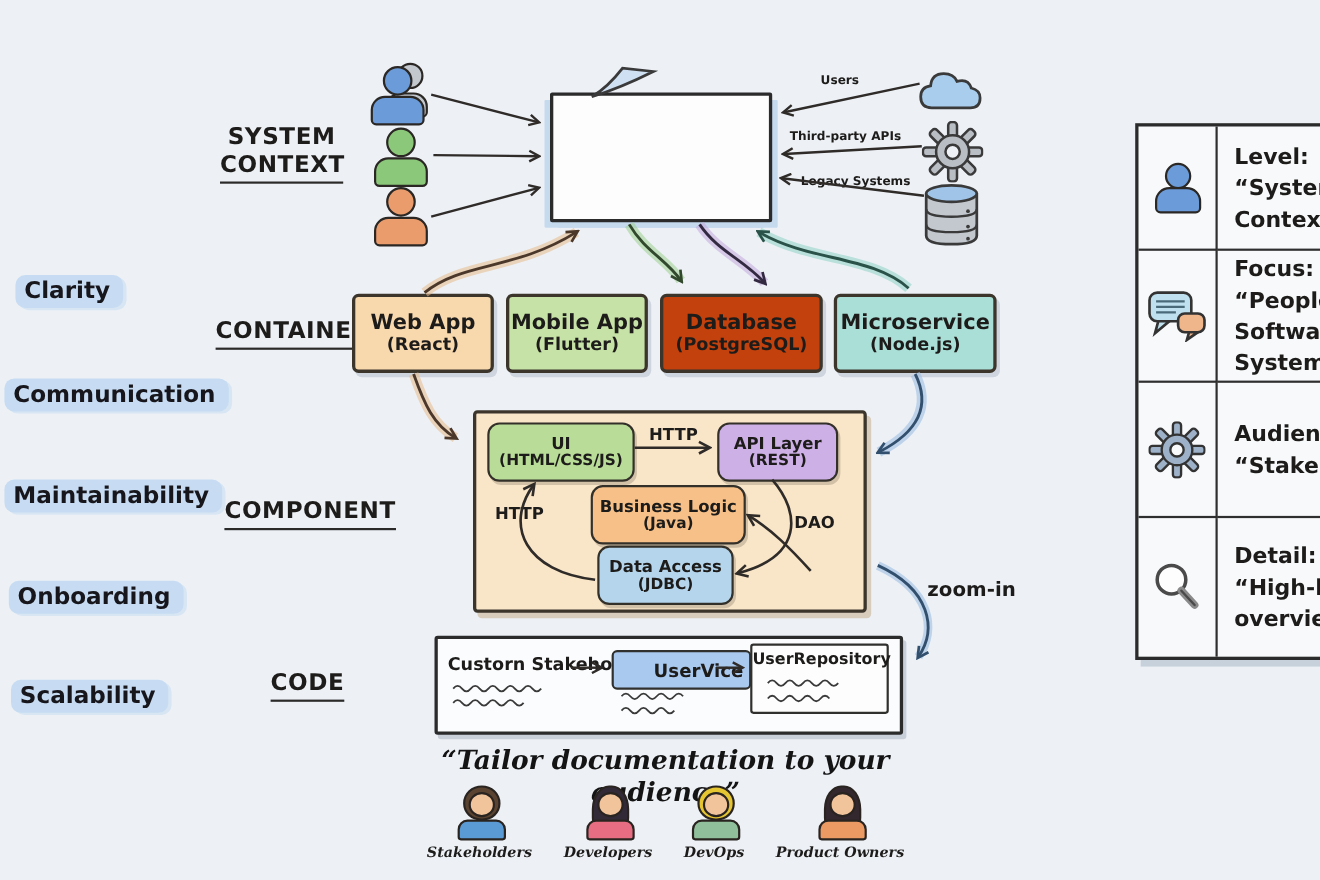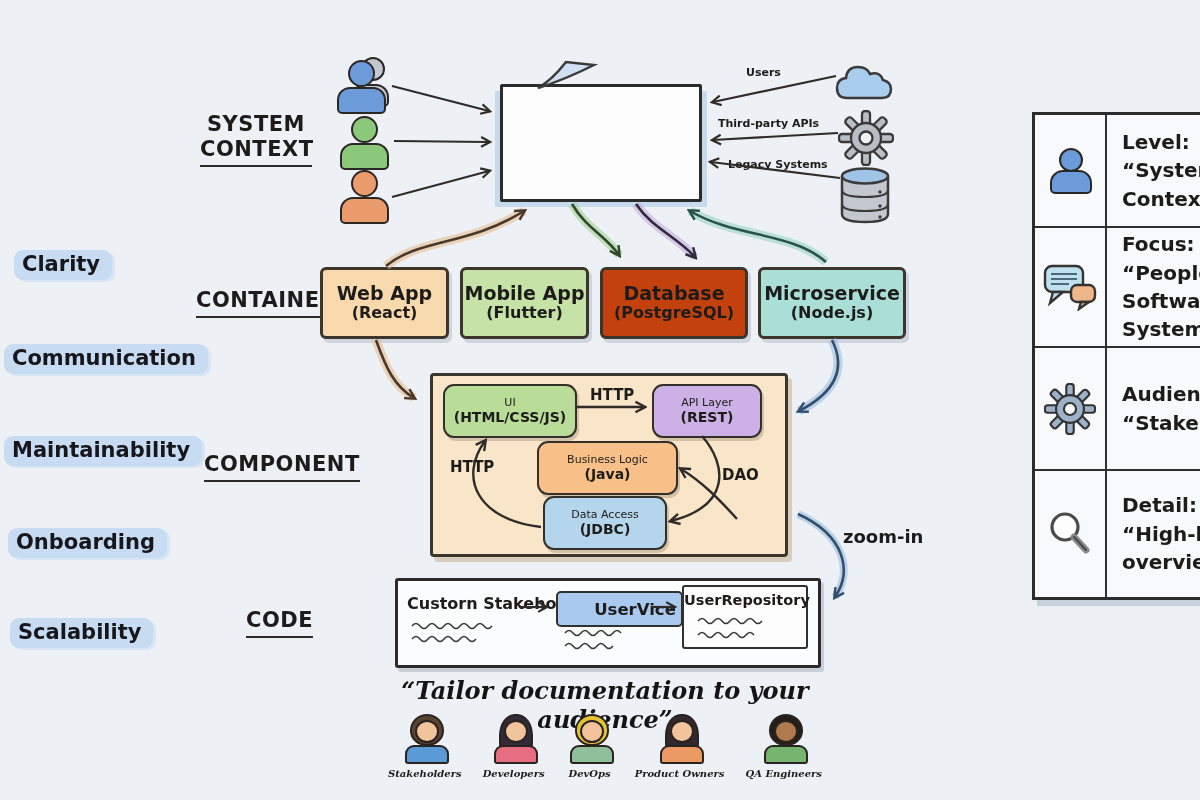--- a/index.html
+++ b/index.html
@@ -42,21 +42,21 @@
     display:flex;flex-direction:column;align-items:center;justify-content:center;z-index:4;
     box-shadow:3px 4px 0 rgba(120,130,150,.25);}
   .cbox .t1{font-size:19px;font-weight:bold;line-height:1.1;}
   .cbox .t2{font-size:16px;font-weight:bold;line-height:1.15;}
 
   
   #compbox{position:absolute;left:430px;top:373px;width:352px;height:178px;border:3.5px solid #3b352c;
     border-radius:4px;z-index:3;box-shadow:4px 5px 0 rgba(190,160,120,.45);}
   .kbox{position:absolute;border:2.5px solid #33302a;border-radius:11px;display:flex;flex-direction:column;
     align-items:center;justify-content:center;z-index:5;box-shadow:2px 3px 0 rgba(120,110,90,.3);}
-  .kbox .t1{font-size:11px;font-weight:normal;line-height:1.1;}
+  .kbox .t1{font-size:15px;font-weight:bold;line-height:1.1;}
   .kbox .t2{font-size:14px;font-weight:bold;line-height:1.15;}
   .flowlabel{position:absolute;font-size:15px;font-weight:bold;z-index:6;}
 
   
   #codebox{position:absolute;left:395px;top:578px;width:420px;height:84px;background:#fbfcfd;
     border:3.5px solid #2b2b2b;border-radius:3px;z-index:3;box-shadow:3px 4px 0 rgba(120,130,150,.3);}
   #codeplain{position:absolute;left:407px;top:594px;font-size:16px;font-weight:bold;z-index:5;}
   #uservice{position:absolute;left:556px;top:591px;width:92px;height:32px;border:2.5px solid #30302e;
     border-radius:5px;display:flex;align-items:center;justify-content:center;
     font-size:16.5px;font-weight:bold;z-index:5;padding-left:31px;}
@@ -76,21 +76,21 @@
   .pers{display:flex;flex-direction:column;align-items:center;}
   .avatar{position:relative;width:48px;height:50px;}
   .av-hair{position:absolute;left:9px;top:0;width:30px;height:28px;border-radius:50% 50% 48% 48%;
     border:2px solid #2a2421;z-index:0;}
   .avatar[data-hair="long"] .av-hair{height:43px;border-radius:46% 46% 38% 38%;}
   .av-body{position:absolute;left:4px;bottom:0;width:40px;height:15px;
     border-radius:9px 9px 3px 3px;border:2px solid #2a2421;z-index:1;}
   .av-face{position:absolute;left:14px;top:6px;width:20px;height:19px;border-radius:50%;
     border:2px solid #2a2421;z-index:2;}
   .pers .plabel{margin-top:4px;font-family:"DejaVu Serif","Liberation Serif",serif;
-    font-style:italic;font-weight:bold;font-size:10px;white-space:nowrap;}
+    font-style:italic;font-weight:bold;font-size:13px;white-space:nowrap;}
 
   
   #legend{position:absolute;left:1032px;top:112px;width:248px;height:482px;background:#f7f9fa;
     border:3.5px solid #2b2b2b;z-index:4;display:grid;grid-template-columns:72px 1fr;
     grid-template-rows:113px 120px 123px 1fr;box-shadow:5px 6px 0 rgba(130,150,170,.35);}
   .lg-ic{display:flex;align-items:center;justify-content:center;
     border-right:2.5px solid #2f2f2f;border-bottom:2.5px solid #2f2f2f;}
   .lg-tx{display:flex;align-items:center;padding-left:15px;border-bottom:2.5px solid #2f2f2f;
     font-size:20px;font-weight:600;line-height:1.42;white-space:pre-line;}
   .lg-ic.last,.lg-tx.last{border-bottom:none;}
@@ -249,28 +249,20 @@
       <div class="plabel">DevOps</div>
     </div>
     <div class="pers">
       <div class="avatar" data-hair="long">
         <div class="av-hair" style="background: rgb(51, 40, 46);"></div>
         <div class="av-body" style="background: rgb(234, 154, 98);"></div>
         <div class="av-face" style="background: rgb(242, 196, 156);"></div>
       </div>
       <div class="plabel">Product Owners</div>
     </div>
-    <div class="pers">
-      <div class="avatar" data-hair="short">
-        <div class="av-hair" style="background: rgb(36, 29, 25);"></div>
-        <div class="av-body" style="background: rgb(118, 181, 111);"></div>
-        <div class="av-face" style="background: rgb(176, 122, 78);"></div>
-      </div>
-      <div class="plabel">QA Engineers</div>
-    </div>
   </div>
 
   <div id="legend">
     <div class="lg-ic">
       <div class="lg-person person">
         <div class="p-head" style="background:#6b9bd8;"></div>
         <div class="p-body" style="background:#6b9bd8;"></div>
       </div>
     </div>
     <div class="lg-tx">Level:

